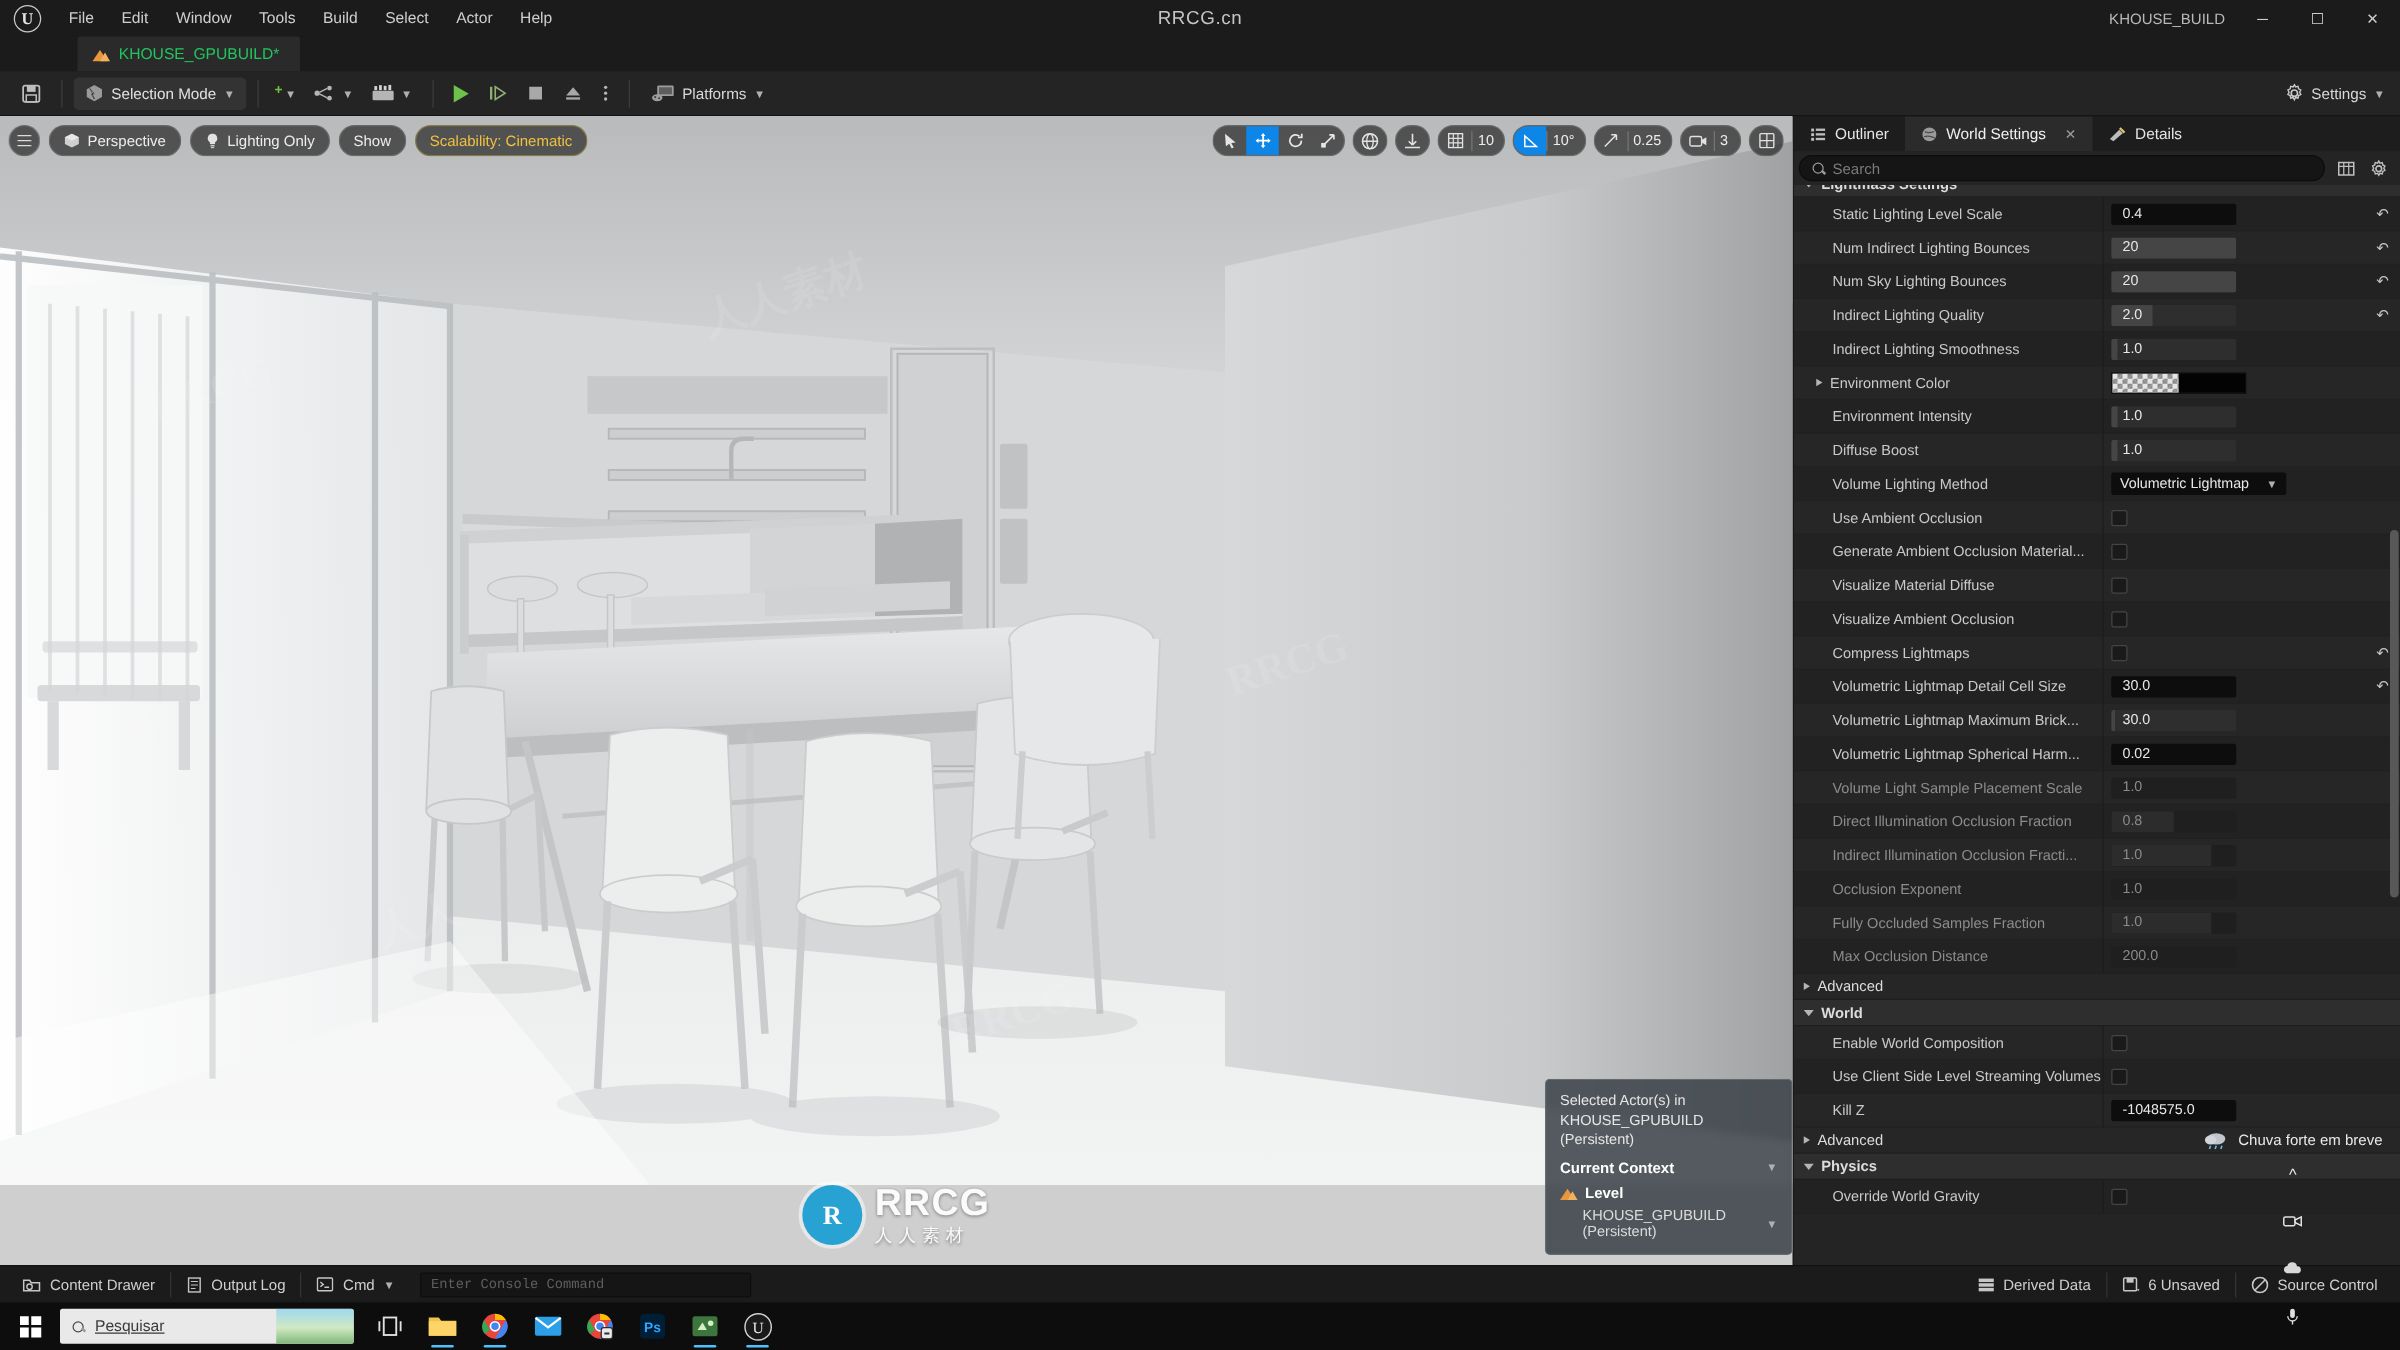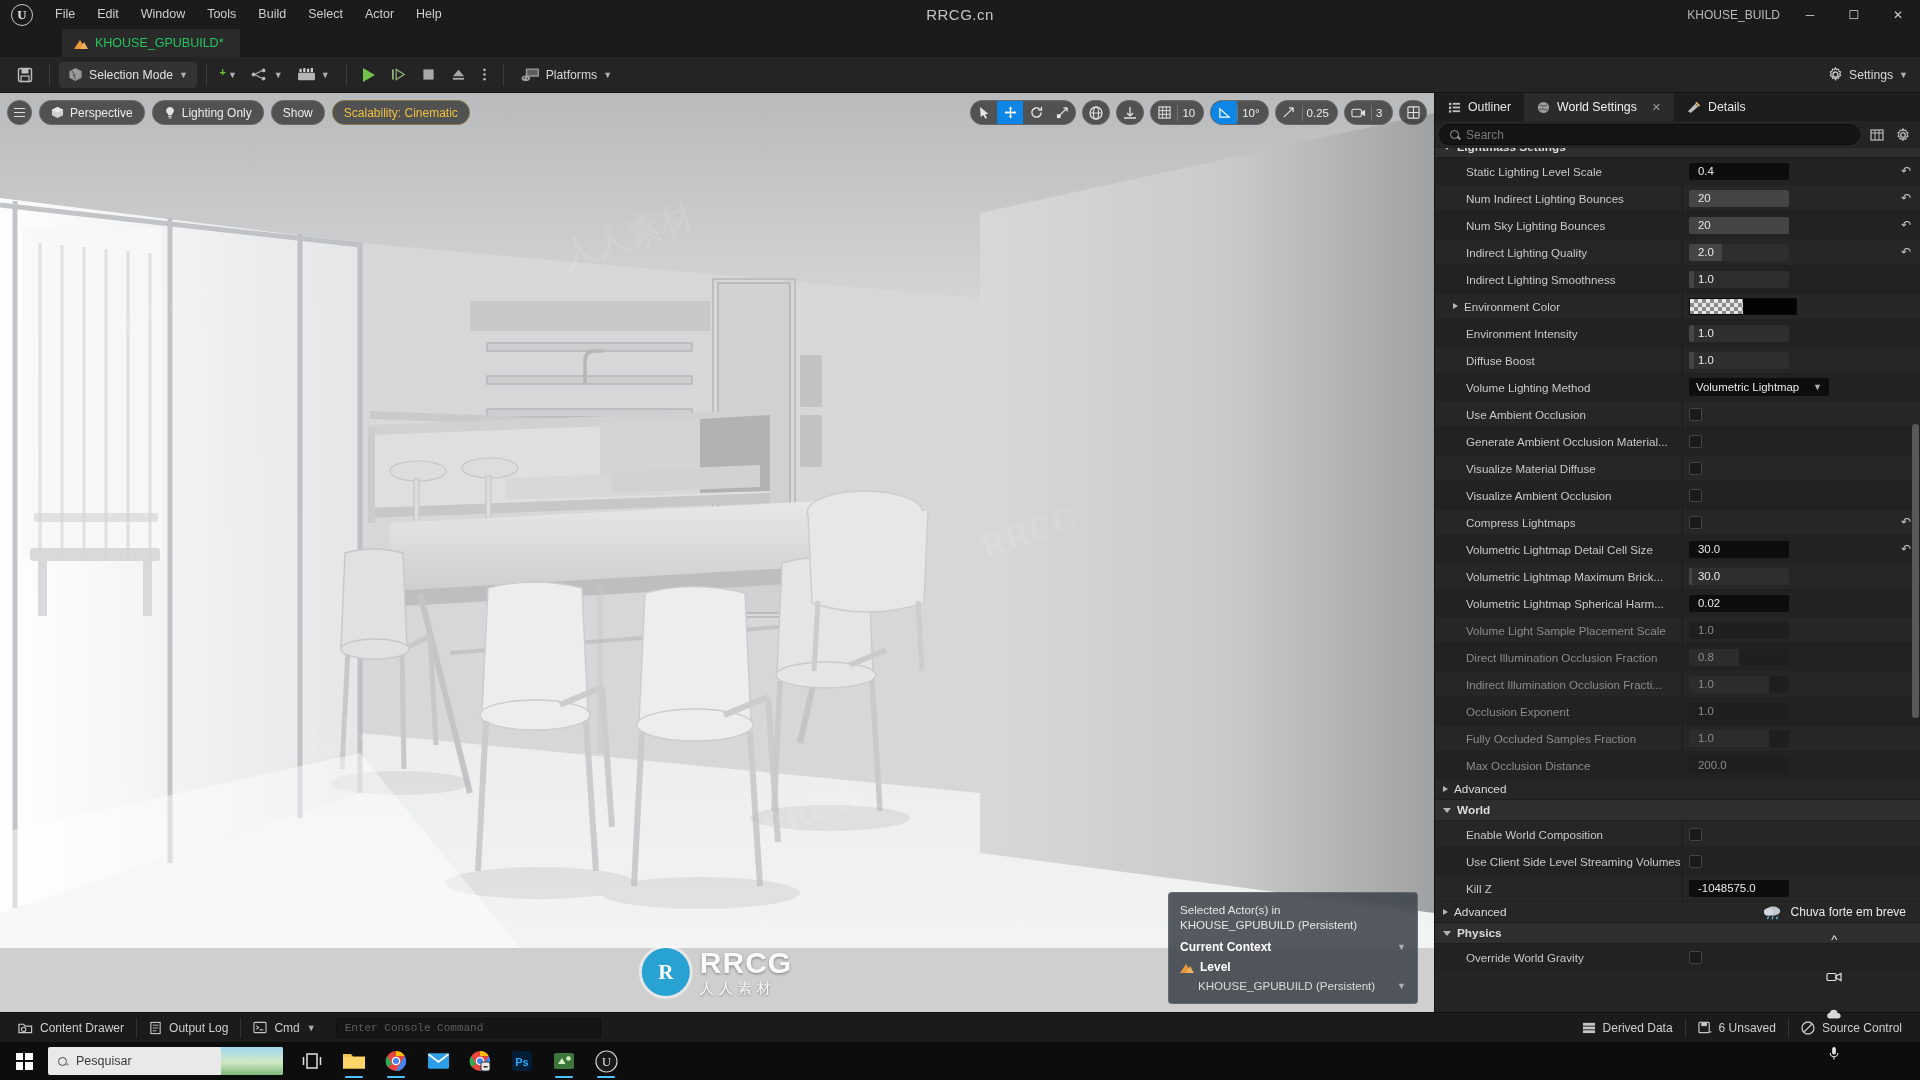--- a/index.html
+++ b/index.html
@@ -111,21 +111,21 @@
   .grp {
     background: rgba(40,40,40,.72); border:1px solid rgba(150,150,150,.35);
     border-radius:14px; height:25px; display:flex; align-items:center; overflow:hidden;
   }
   .gbtn { width:26px;height:25px; display:flex;align-items:center;justify-content:center; color:#e2e2e2; font-size:12px; }
   .gbtn.active { background:#0e86e8; color:#fff; }
   .gval { padding:0 8px 0 4px; font-size:11.5px; color:#ededed; min-width:20px; }
   .gdiv { width:1px; height:16px; background:rgba(160,160,160,.45); }
 
   .ctxpanel {
-    position:absolute; right:16px; bottom:8px; width:250px;
+    position:absolute; right:0; bottom:8px; width:198px;
     background: rgba(62,68,74,.88); border:1px solid rgba(120,128,136,.5);
     border-radius:4px; padding:9px 11px 11px; z-index:6; backdrop-filter: blur(3px);
   }
   .ctxpanel .l1 { font-size:11.6px; color:#e6e6e6; line-height:1.35; }
   .ctxpanel .l2 { font-size:12px; color:#ffffff; font-weight:bold; margin-top:7px; display:flex;align-items:center;justify-content:space-between; }
   .ctxpanel .l3 { font-size:12px; color:#ffffff; font-weight:bold; margin-top:6px; display:flex;align-items:center;gap:6px; }
   .ctxpanel .l4 { font-size:11.6px; color:#dcdcdc; margin-top:5px; padding-left:18px; display:flex;align-items:center;justify-content:space-between; }
 
   
   .rightpanel { flex: 1 1 auto; background:#242424; display:flex; flex-direction:column; min-width:0; border-left:1px solid #141414;}
@@ -226,21 +226,21 @@
   
   .taskbar {
     height:38px; background:#0d0d0d; display:flex; align-items:center; flex:0 0 38px;
     padding:0; position:relative;
   }
   .startbtn { width:48px;height:38px;display:flex;align-items:center;justify-content:center; }
   .winlogo { width:17px;height:17px; display:grid; grid-template-columns:1fr 1fr; grid-template-rows:1fr 1fr; gap:2px;}
   .winlogo i { background:#ffffff; display:block; }
   .searchpill {
     width:235px; height:28px; background:#e9e9e9; border-radius:2px; display:flex; align-items:center;
-    gap:9px; padding:0 10px; color:#3a3a3a; font-size:12.5px; position:relative; overflow:hidden;
+    gap:9px; padding:0 10px; color:#3a3a3a; font-size:12.5px; position:relative; overflow:hidden;text-decoration:underline;
   }
   .searchpill .thumbimg {
     position:absolute; right:0; top:0; height:28px; width:62px;
     background: linear-gradient(180deg,#9fd9f0 0%, #cfe9c2 55%, #7fb87a 100%);
   }
   .tbicons { display:flex; align-items:center; gap:4px; margin-left:10px; }
   .tbicon { width:38px;height:38px; display:flex;align-items:center;justify-content:center; position:relative;}
   .tbicon .running { position:absolute; bottom:2px; left:50%; transform:translateX(-50%); width:18px;height:2.5px;background:#4cc2ff;border-radius:2px;}
   .tray { margin-left:auto; display:flex; align-items:center; gap:0; padding-right:4px;flex-direction:column; }
   .weather { display:flex; align-items:center; gap:8px; font-size:12px; color:#e9e9e9; padding:0 10px; }

